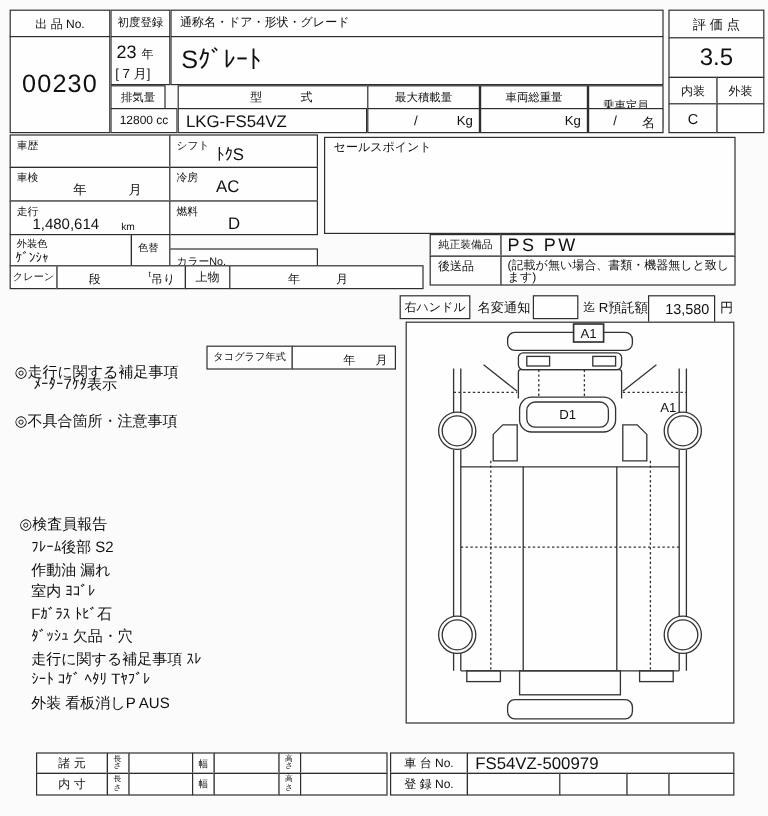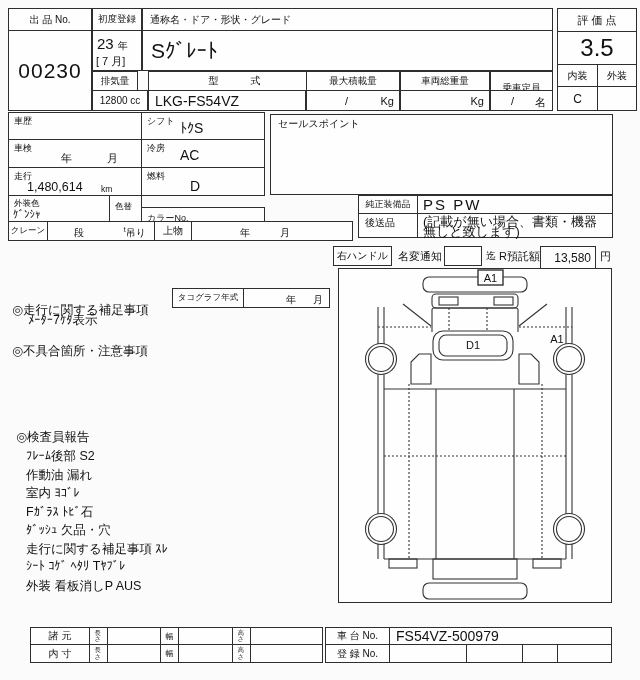--- a/index.html
+++ b/index.html
@@ -49,21 +49,21 @@
   <span class="txt" style="right:5px;top:4px;font-size:11px">Kg</span>
 </div>
 
 <div class="cell cen" style="left:490px;top:71px;width:63px;height:35px;font-size:9.5px">乗車定員</div>
 <div class="cell" style="left:490px;top:90px;width:63px;height:21px">
   <span class="txt" style="left:20px;top:4px;font-size:11px">/</span>
   <span class="txt" style="right:6px;top:4px;font-size:11px">名</span>
 </div>
 
 <div class="cell cen" style="left:557px;top:8px;width:80px;height:24px;font-size:11px">評 価 点</div>
-<div class="cell cen" style="left:557px;top:31px;width:80px;height:34px;font-size:24px">3.5</div>
+<div class="cell cen" style="left:557px;top:31px;width:80px;height:34px;font-size:20px">3.5</div>
 <div class="cell cen" style="left:557px;top:64px;width:41px;height:23px;font-size:10px">内装</div>
 <div class="cell cen" style="left:597px;top:64px;width:40px;height:23px;font-size:10px">外装</div>
 <div class="cell cen" style="left:557px;top:86px;width:41px;height:25px;font-size:12px">C</div>
 <div class="cell cen" style="left:597px;top:86px;width:40px;height:25px;font-size:12px"></div>
 
 <div class="cell" style="left:8px;top:112px;width:134px;height:28px">
   <span class="lblTL" style="position:absolute;left:2px;top:2px">車歴</span>
 </div>
 <div class="cell" style="left:141px;top:112px;width:124px;height:28px">
   <span class="lblTL" style="position:absolute;left:2px;top:2px">シフト</span>
@@ -118,21 +118,21 @@
   <span class="lblTL" style="position:absolute;left:4px;top:3px;font-size:10px">セールスポイント</span>
 </div>
 
 <div class="cell cen" style="left:358px;top:195px;width:60px;height:19px;font-size:9px">純正装備品</div>
 <div class="cell vflex" style="left:417px;top:195px;width:196px;height:19px;font-size:15px;padding-left:5px;letter-spacing:2px">PS PW</div>
 
 <div class="cell" style="left:358px;top:213px;width:60px;height:25px">
   <span class="lblTL" style="position:absolute;left:3px;top:3px;font-size:10px">後送品</span>
 </div>
 <div class="cell" style="left:417px;top:213px;width:196px;height:25px">
-  <span class="lblTL" style="position:absolute;left:2px;top:2px;font-size:13px">(記載が無い場合、書類・機器無しと致します)</span>
+  <span class="lblTL" style="position:absolute;left:2px;top:2px;font-size:10px">(記載が無い場合、書類・機器無しと致します)</span>
 </div>
 
 <div class="cell cen" style="left:333px;top:246px;width:59px;height:20px;font-size:10px">右ハンドル</div>
 <div class="txt vflex" style="left:398px;top:246px;height:20px;font-size:11px">名変通知</div>
 <div class="cell" style="left:444px;top:246px;width:38px;height:20px"></div>
 <div class="txt vflex" style="left:486px;top:246px;height:20px;font-size:10px">迄</div>
 <div class="txt vflex" style="left:499px;top:246px;height:20px;font-size:11px">R預託額</div>
 <div class="cell" style="left:540px;top:246px;width:56px;height:36px">
   <span class="txt" style="right:4px;top:4px;font-size:12px">13,580</span>
 </div>

